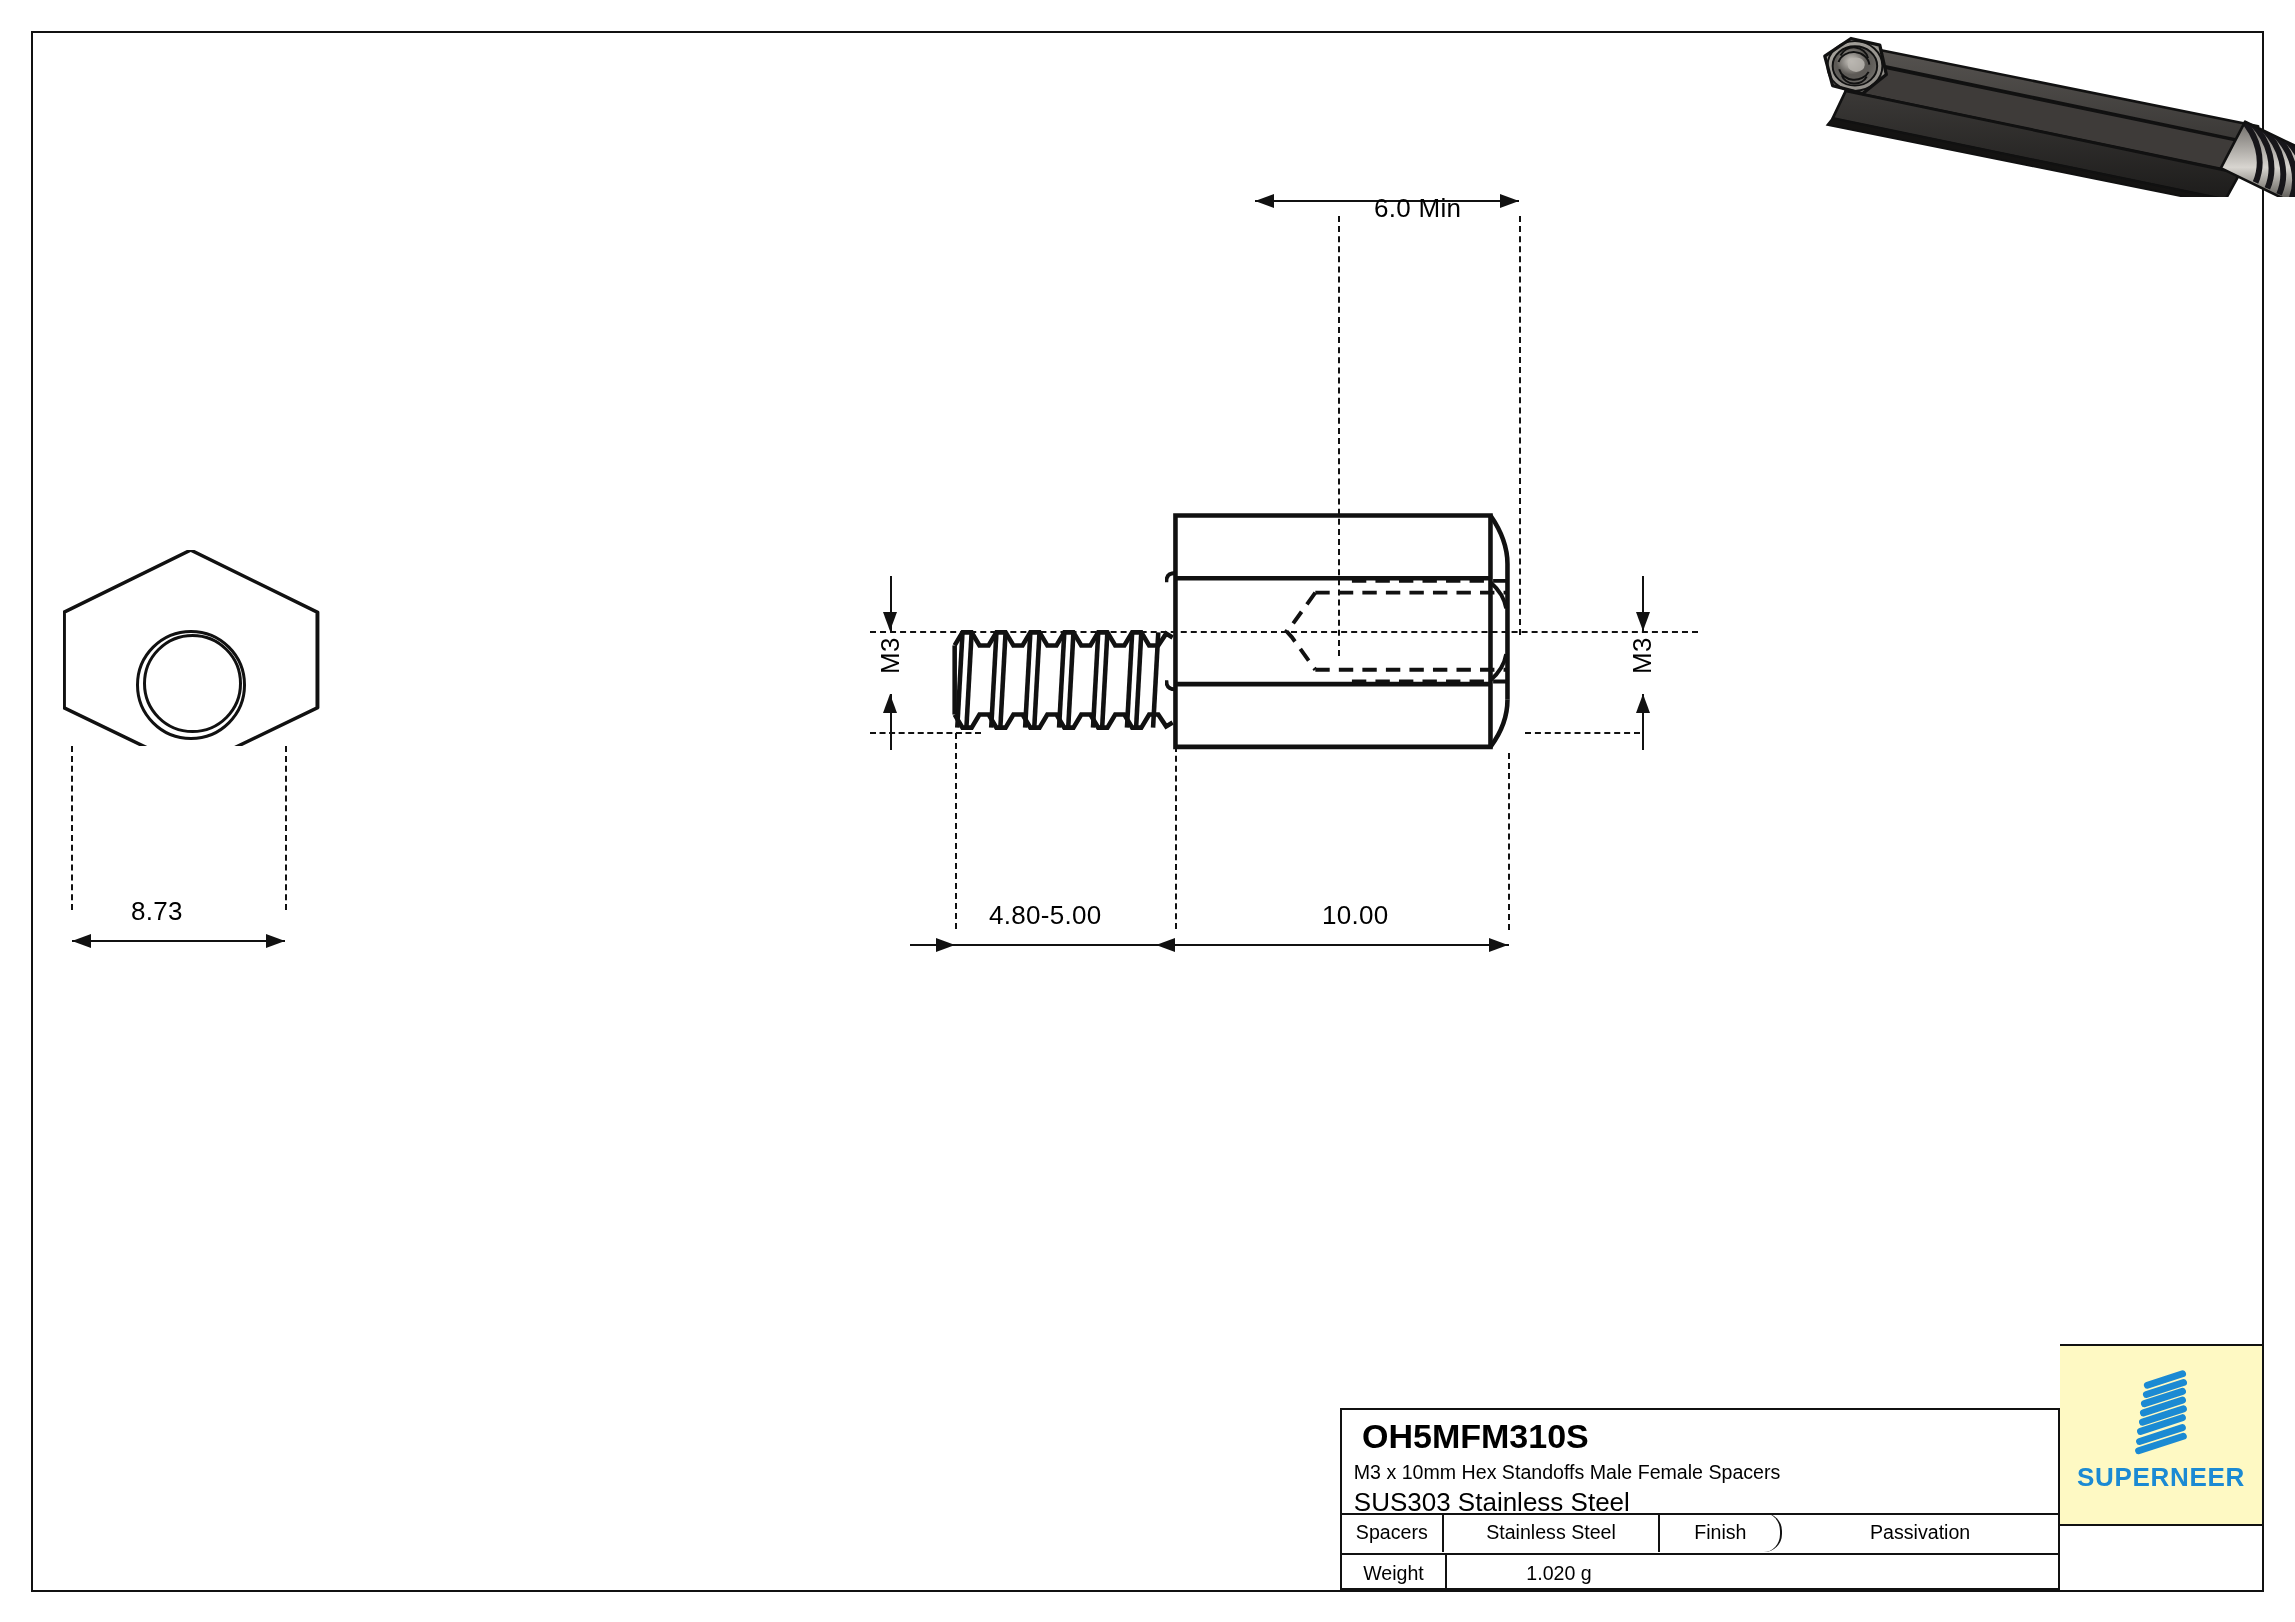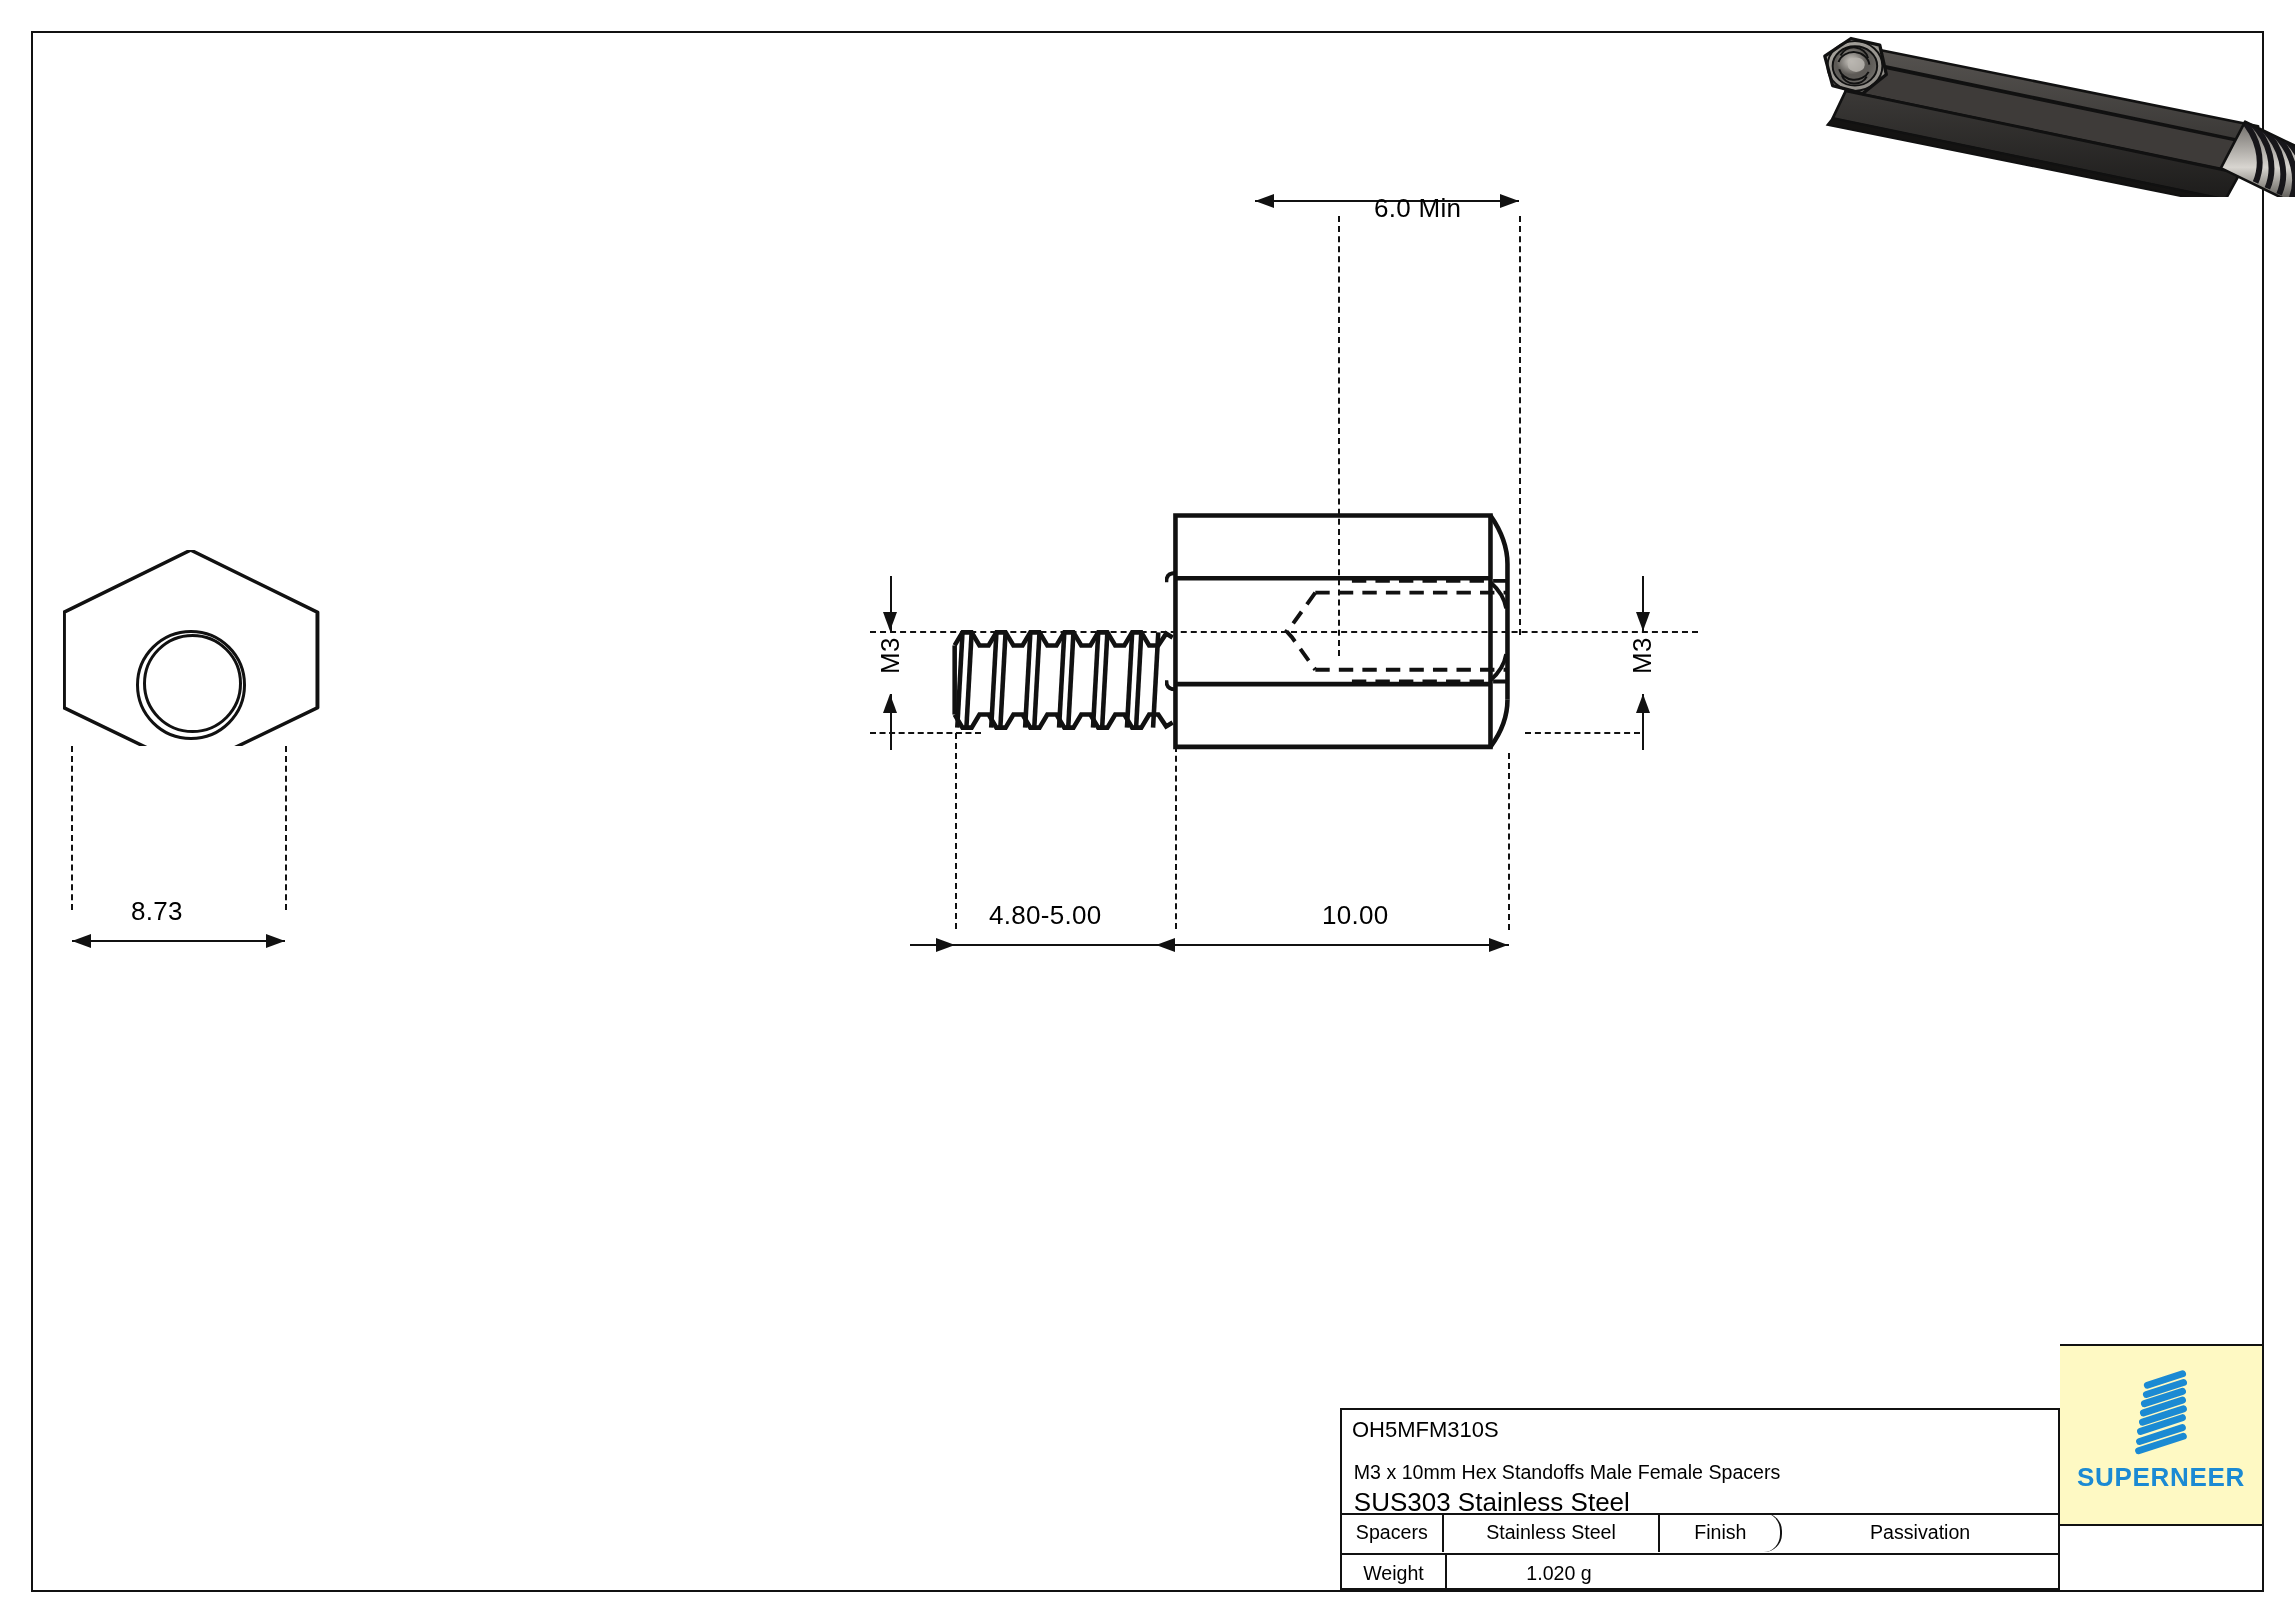--- a/index.html
+++ b/index.html
@@ -24,21 +24,21 @@
   .ar-r{border-top:7.2px solid transparent;border-bottom:7.2px solid transparent;border-left:19.6px solid #111;}
   .ar-u{border-left:7.2px solid transparent;border-right:7.2px solid transparent;border-bottom:19.6px solid #111;}
   .ar-d{border-left:7.2px solid transparent;border-right:7.2px solid transparent;border-top:19.6px solid #111;}
 
   .dimtext{position:absolute;font-size:26px;letter-spacing:0.3px;white-space:nowrap;line-height:1;}
   .dimtext.rot{transform:rotate(-90deg);transform-origin:0 0;}
 
   
   #titleblock{position:absolute;left:1340px;top:1408px;width:720px;height:182px;
               border:2px solid #111;box-sizing:border-box;background:#fff;}
-  #tb-name{position:absolute;left:10px;top:6.5px;font-size:22px;font-weight:normal;letter-spacing:0px;}
+  #tb-name{position:absolute;left:20px;top:6.5px;font-size:34px;font-weight:bold;letter-spacing:0px;}
   #tb-desc1{position:absolute;left:11.8px;top:51px;font-size:19.6px;}
   #tb-desc2{position:absolute;left:11.8px;top:77px;font-size:26px;}
   #tb-divider{position:absolute;left:0;top:103px;width:100%;height:2px;background:#111;}
   .tbrow{position:absolute;left:0;width:100%;height:39px;display:flex;}
   .tbrow.r1{top:103px;}
   .tbrow.r2{top:143px;border-top:2px solid #111;box-sizing:border-box;}
   .tbcell{display:flex;align-items:center;justify-content:center;
           border-right:2px solid #111;box-sizing:border-box;font-size:19.6px;}
   .tbcell:last-child{border-right:none;}
   .c-lab{width:105px;}

